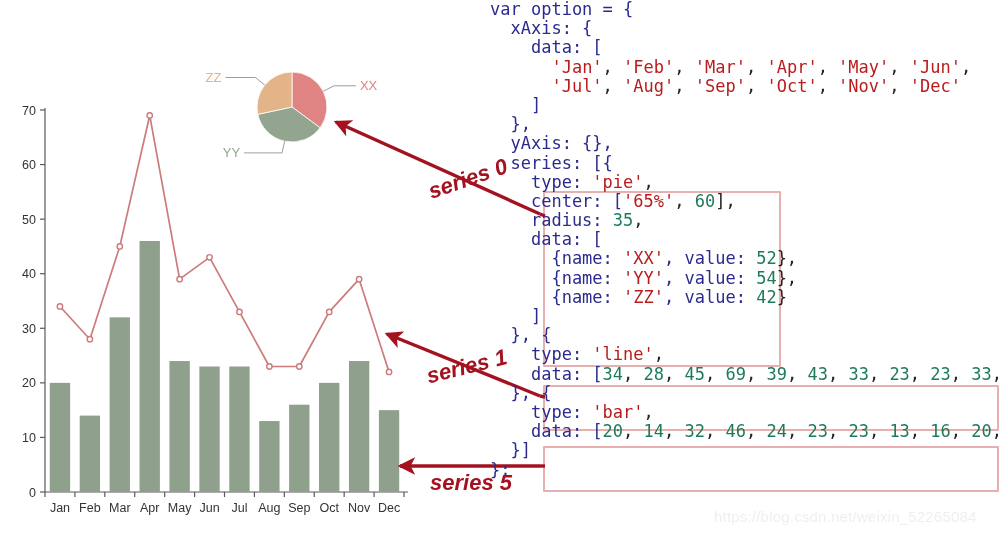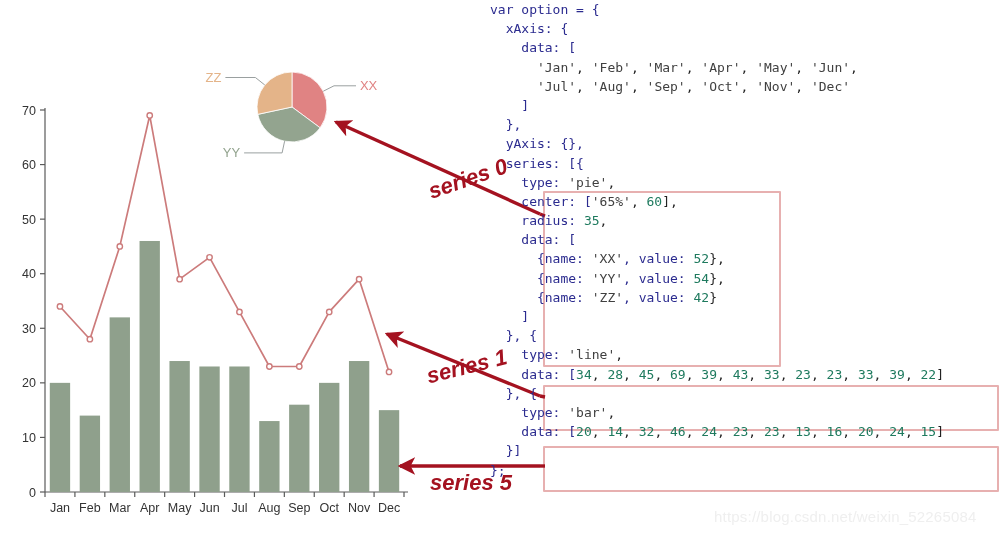--- a/index.html
+++ b/index.html
@@ -12,29 +12,29 @@
   }
   #root{position:relative;width:1002px;height:540px;}
   .layer{position:absolute;top:0;left:0;width:1002px;height:540px;}
 
   
   #code-panel{
     position:absolute;
     left:490px;top:0px;
     width:512px;height:432px;
     font-family:"DejaVu Sans Mono","Liberation Mono",monospace;
-    font-size:13px;
+    font-size:17px;
     line-height:19.2px;
     white-space:pre;
     color:#1b1b4d;
     z-index:4;
   }
   .cl{height:19.2px;white-space:pre;}
   .k{color:#2b2b8f;}
-  .s{color:#404040;}
+  .s{color:#b91c1c;}
   .n{color:#1e7a5e;}
   .p{color:#222222;}
 
   
   .hl{
     position:absolute;
     border:2px solid #e7b0b0;
     background:transparent;
     border-radius:1px;
     z-index:2;

